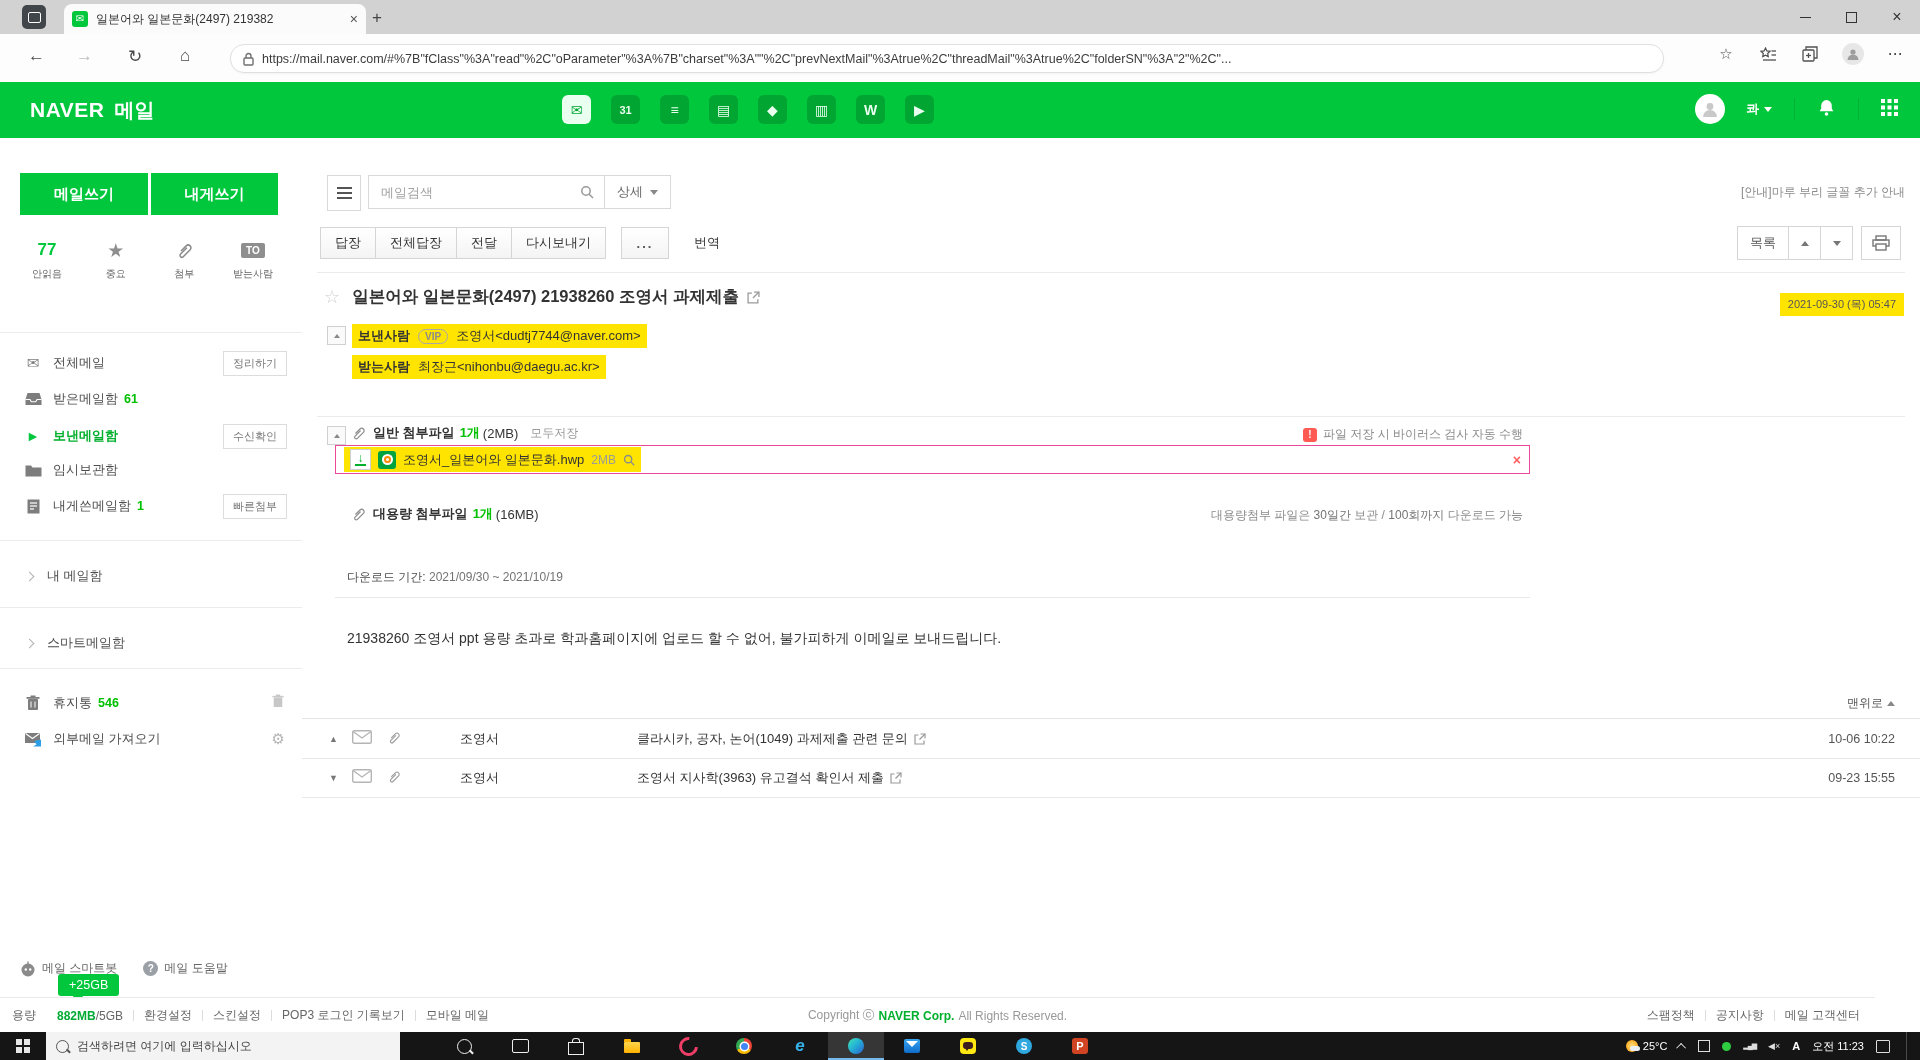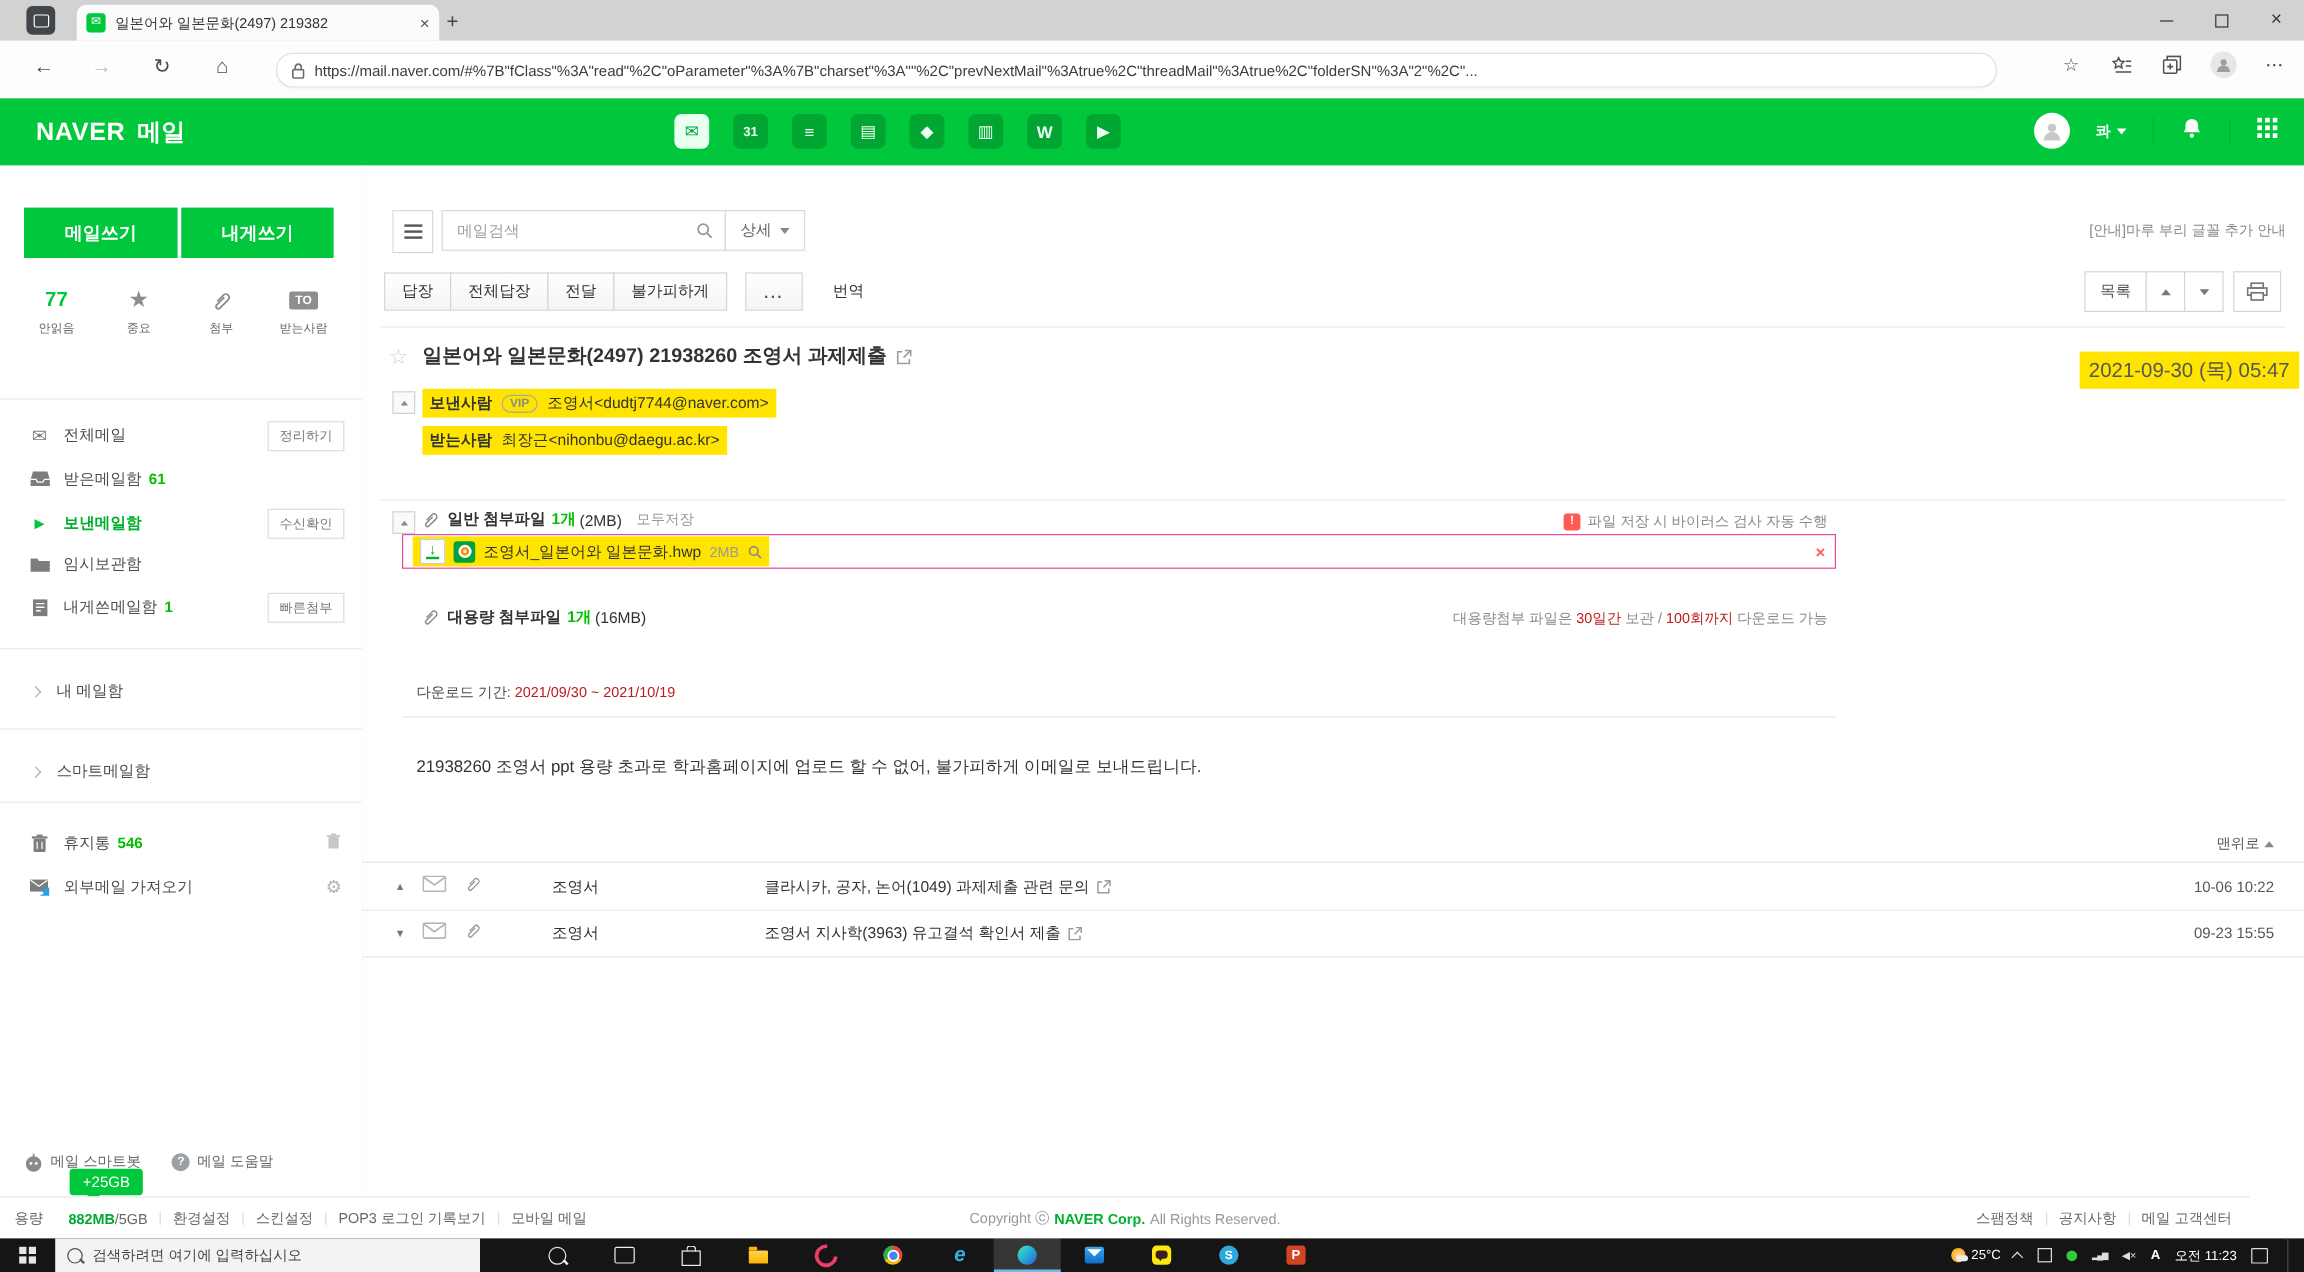--- a/index.html
+++ b/index.html
@@ -96,21 +96,21 @@
   .listgroup{position:absolute;right:20px;top:88px;display:flex;align-items:center;}
   .lg-btn{height:34px;border:1px solid #d5d5d5;background:#fff;display:flex;align-items:center;justify-content:center;font-size:13px;color:#555;box-sizing:border-box;margin-right:-1px;font-family:inherit;}
   .lg-list{width:52px;}
   .lg-sm{width:33px;color:#777;}
   .lg-print{width:40px;margin-left:9px;}
   .h-div{position:absolute;border-top:1px solid #ebebeb;}
   .subject-row{position:absolute;left:22px;top:148px;display:flex;align-items:center;}
   .star-o{color:#cfcfcf;font-size:18px;}
   .star-o::before{content:"☆";}
   .subject{font-size:16.5px;font-weight:bold;color:#333;margin-left:12px;}
-  .date-hl{position:absolute;top:155px;right:4px;background:#ffe400;font-size:17px;color:#565656;padding:4px 8px;}
+  .date-hl{position:absolute;top:155px;right:16px;background:#ffe400;font-size:11px;color:#565656;padding:4px 8px;}
   .coll-btn{position:absolute;left:25px;width:17px;height:17px;border:1px solid #d0d0d0;background:#fafafa;display:flex;align-items:center;justify-content:center;color:#888;}
   .coll-btn .caret-u{border-bottom-width:4px;border-left-width:3.5px;border-right-width:3.5px;}
   .hl{background:#ffe400;padding:3px 6px;display:inline-flex;align-items:center;gap:8px;}
   .addr-row{position:absolute;left:50px;font-size:13px;color:#333;}
   .addr-label{font-weight:bold;}
   .vip{border:1px solid #a8a8a8;color:#8a8a8a;font-size:10px;font-weight:bold;padding:1px 6px;border-radius:8px;}
   .att-head{position:absolute;display:flex;align-items:center;font-size:13px;color:#333;}
   .att-title{font-weight:bold;margin-left:8px;}
   .grn{color:#00c000;font-weight:bold;margin-left:5px;}
   .att-size{margin-left:3px;}
@@ -123,21 +123,21 @@
   .dl-btn::before{content:"↓";margin-top:-3px;}
   .dl-btn::after{content:"";position:absolute;bottom:3px;left:4px;right:4px;height:1.8px;background:#00b02c;}
   .fic{width:18px;height:18px;border-radius:3px;background:#00a23f;position:relative;display:inline-block;}
   .fic::before{content:"";position:absolute;inset:3.5px;border-radius:50%;background:#fff;}
   .fic::after{content:"";position:absolute;inset:5.5px;border-radius:50%;border:2px solid #ff8a00;box-sizing:border-box;}
   .fname{font-size:13px;color:#333;}
   .fsize{font-size:12px;color:#9a9a9a;}
   .att-x{margin-left:auto;color:#ff6060;font-weight:bold;font-size:14px;}
   .att-x::before{content:"×";}
   .period{position:absolute;left:45px;font-size:12px;color:#4a4a4a;}
-  .orange{color:#b91c1c;}
+  .orange{color:#737373;}
   .mail-body{position:absolute;left:45px;top:492px;font-size:14px;color:#333;}
   .toplink{position:absolute;right:25px;top:557px;font-size:12px;color:#555;display:flex;align-items:center;gap:4px;}
   .toplink .caret-u{border-bottom-color:#888;border-bottom-width:5px;}
   .thread-row{position:absolute;left:0;right:0;height:39px;border-bottom:1px solid #e8e8e8;}
   .tr-ic{position:absolute;top:50%;transform:translateY(-50%);}
   .tgl{color:#777;font-size:9px;}
   .tr-sender{position:absolute;left:158px;top:50%;transform:translateY(-50%);font-size:13px;color:#333;}
   .tr-subj{position:absolute;left:335px;top:50%;transform:translateY(-50%);font-size:13px;color:#333;display:flex;align-items:center;gap:6px;}
   .tr-date{position:absolute;right:25px;top:50%;transform:translateY(-50%);font-size:12.5px;color:#555;}
 
@@ -479,21 +479,21 @@
     </div>
     <div class="detail-dd">
       <span>상세</span>
       <span class="caret-d"></span>
     </div>
 
     <div class="btnrow">
       <button class="tb-btn">답장</button>
       <button class="tb-btn">전체답장</button>
       <button class="tb-btn">전달</button>
-      <button class="tb-btn">불가피하게</button>
+      <button class="tb-btn">다시보내기</button>
       <button class="tb-btn more">...</button>
       <span class="translate">번역</span>
     </div>
 
     <div class="listgroup">
       <span class="lg-btn lg-list">목록</span>
       <span class="lg-btn lg-sm">
           <span class="caret-u" style="color:#777;"></span>
         </span>
       <span class="lg-btn lg-sm">

